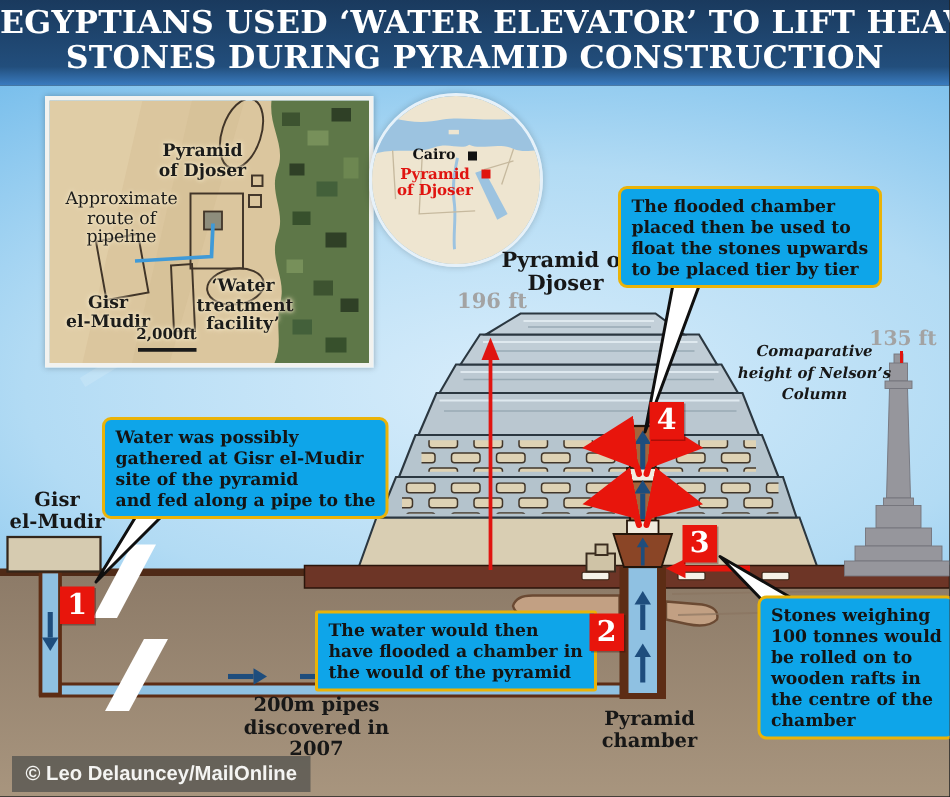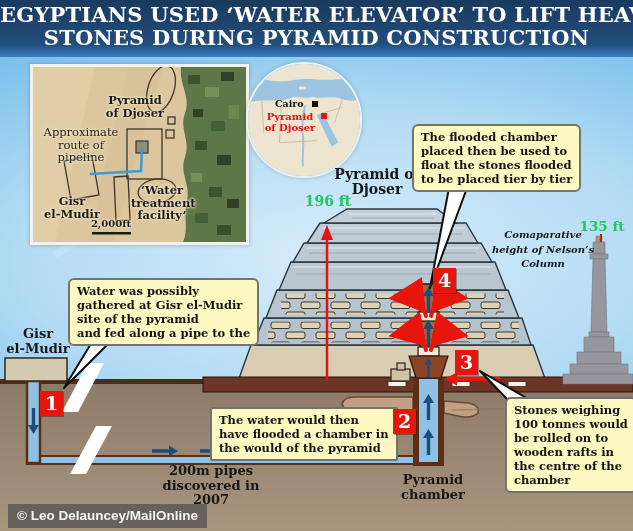--- a/index.html
+++ b/index.html
@@ -24,29 +24,29 @@
   .m-label.thin{font-weight:normal;}
   .m-label.small{font-size:10px;line-height:10px;}
   
   .locmap{position:absolute;left:246px;top:62px;width:112px;height:112px;border-radius:50%;
     border:2px solid #e6f1f9;overflow:hidden;z-index:5;box-shadow:0 0 5px rgba(0,0,0,.2);}
   .locmap svg{position:absolute;left:0;top:0;}
   .loc-label{position:absolute;font:bold 9.5px/10.5px "DejaVu Serif",serif;color:#111;}
   .loc-label.red{color:#e01410;font-size:10px;text-align:center;}
   .loc-sq{position:absolute;width:6px;height:6px;}
   
-  .callout{position:absolute;background:#fef9c3;border:2px solid #737373;border-radius:6px;
+  .callout{position:absolute;background:#0ea5e9;border:2px solid #eab308;border-radius:6px;
     padding:4px 7px;color:#141414;font:bold 11.5px/14px "DejaVu Serif",serif;white-space:nowrap;z-index:6;}
   .callout.square{border-radius:2px;margin-top:24px;}
   
   .marker{position:absolute;width:23px;height:25px;background:#e8150c;color:#fff;
     font:bold 19px/25px "DejaVu Serif",serif;text-align:center;z-index:7;box-shadow:1px 1px 0 rgba(60,0,0,.35);}
   
   .lbl{position:absolute;color:#171717;font:bold 13px/14.5px "DejaVu Serif",serif;text-align:center;z-index:5;}
-  .lbl.red{color:#22c55e;}
+  .lbl.red{color:#a3a3a3;}
   .lbl.italic{font-style:italic;font-size:10px;line-height:14.5px;}
   .watermark{position:absolute;left:8px;top:504px;background:rgba(92,89,83,.85);color:#f4f4f2;
     font:bold 13.5px/19px "Liberation Sans",sans-serif;padding:2px 9px 3px;z-index:8;white-space:nowrap;}
 </style>
 </head>
 <body>
 
 <div id="stage">
 
   <div class="sky"></div>
@@ -285,21 +285,21 @@
     <div>chamber</div>
   </div>
   <div class="lbl" style="left:146px;top:464px;width:130px;">
     <div>200m pipes</div>
     <div>discovered in 2007</div>
   </div>
 
   <div class="callout" style="left:412px;top:124px;">
     <div>The flooded chamber</div>
     <div>placed then be used to</div>
-    <div>float the stones flooded</div>
+    <div>float the stones upwards</div>
     <div>to be placed tier by tier</div>
   </div>
   <div class="callout" style="left:68px;top:278px;">
     <div>Water was possibly</div>
     <div>gathered at Gisr el-Mudir</div>
     <div>site of the pyramid</div>
     <div>and fed along a pipe to the</div>
   </div>
   <div class="callout square" style="left:210px;top:383px;">
     <div>The water would then</div>

